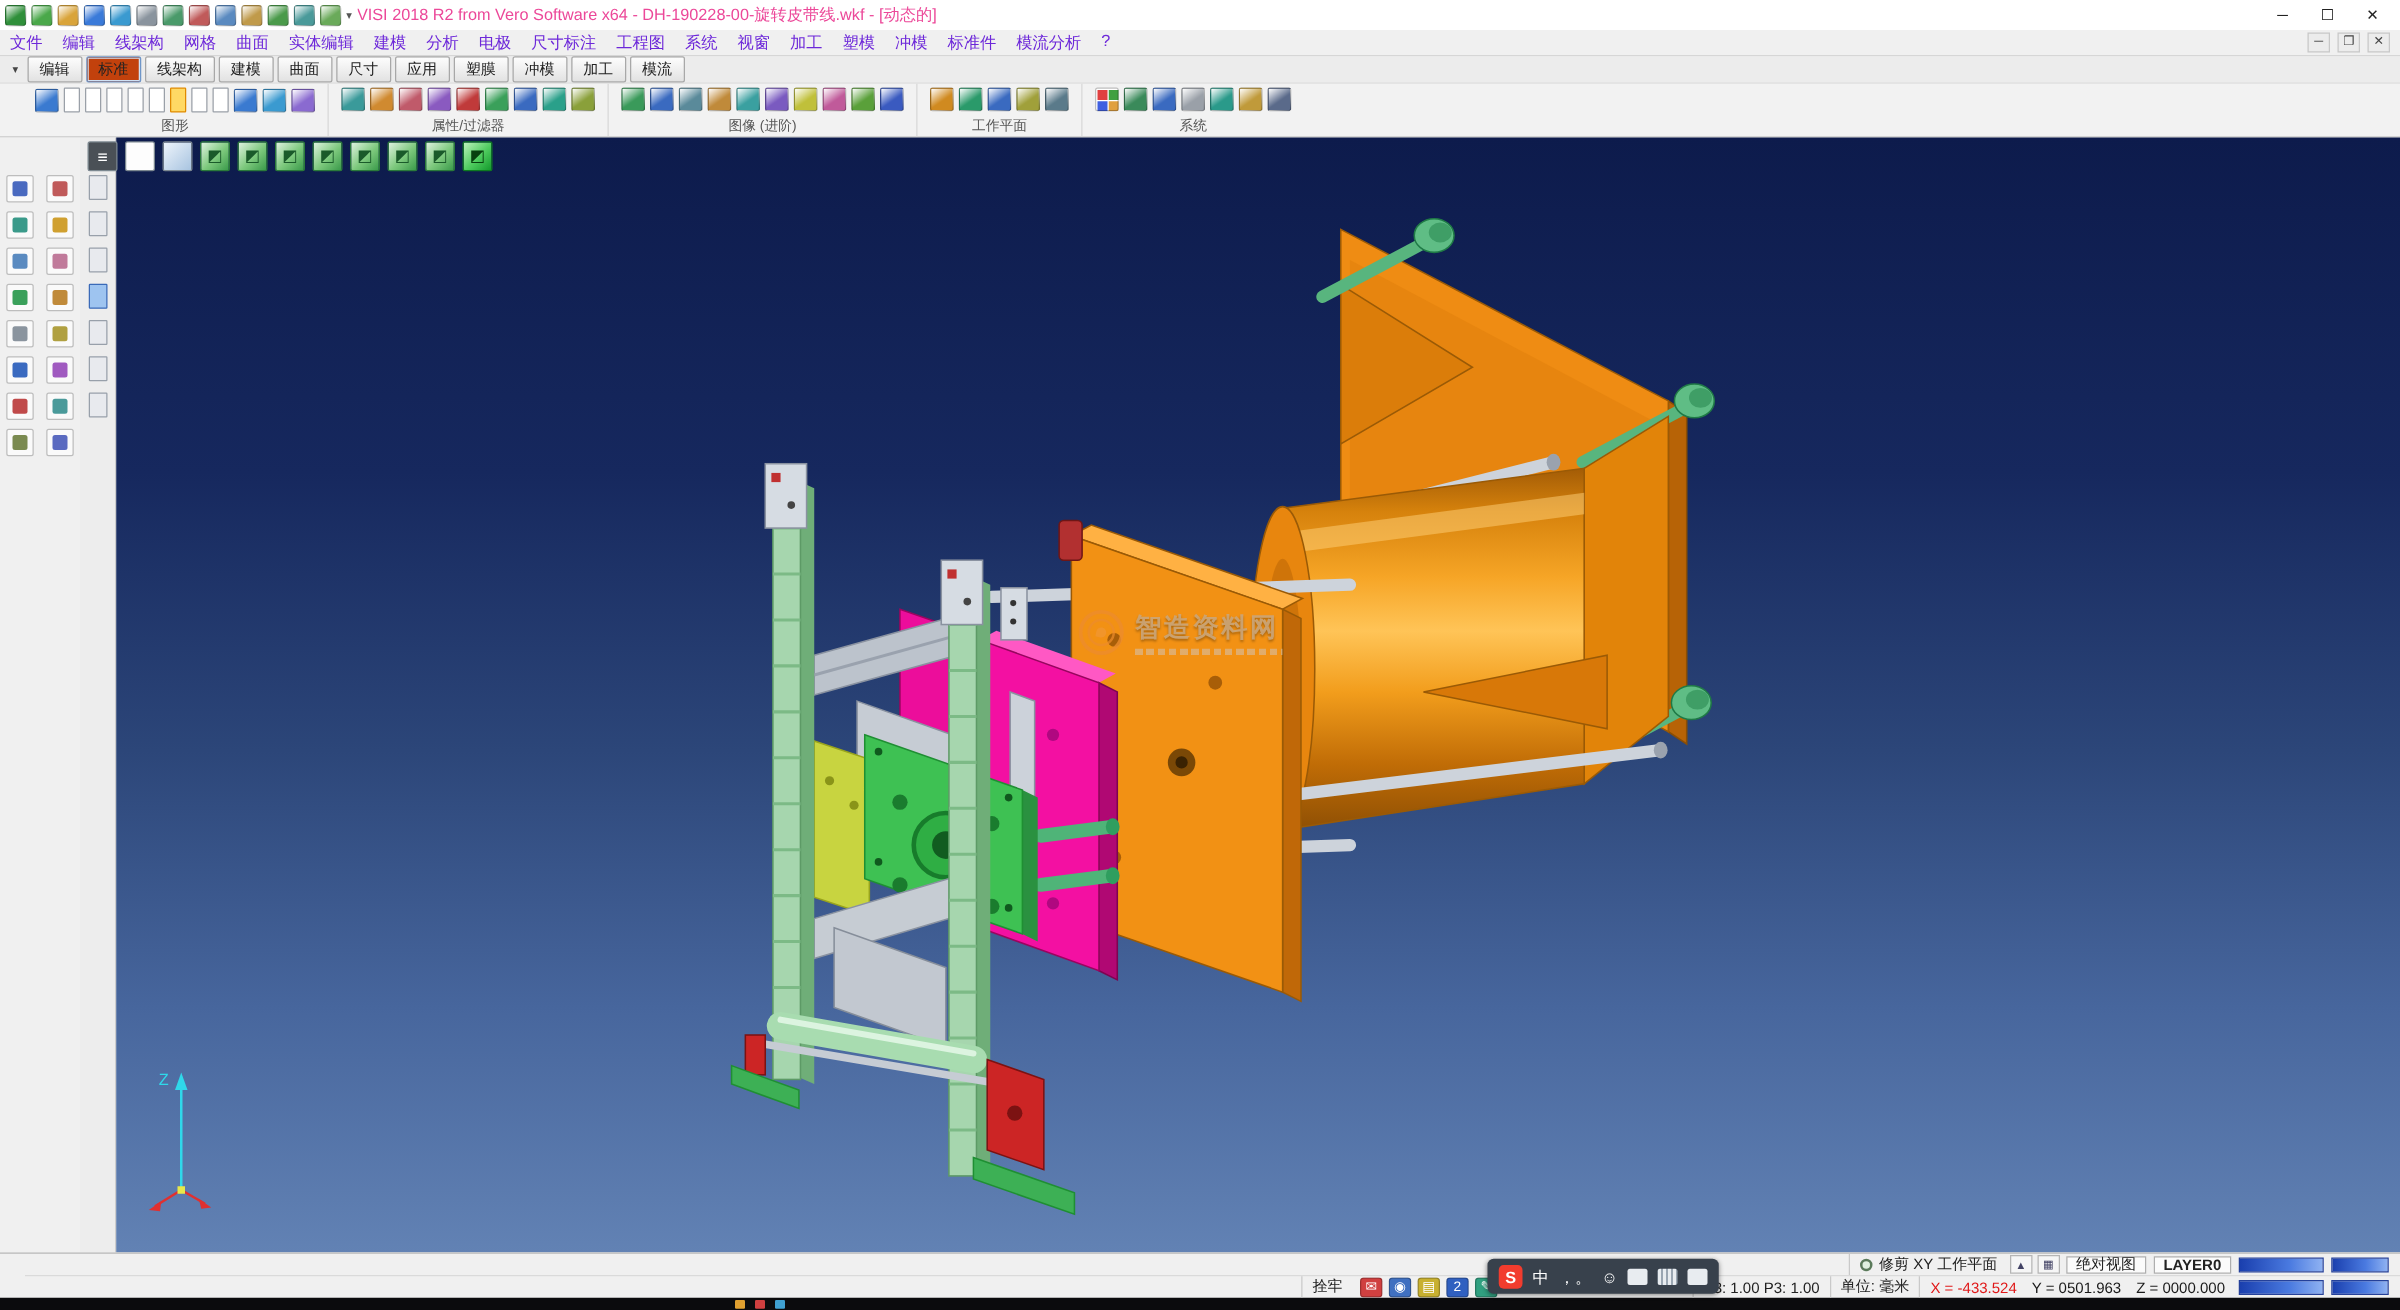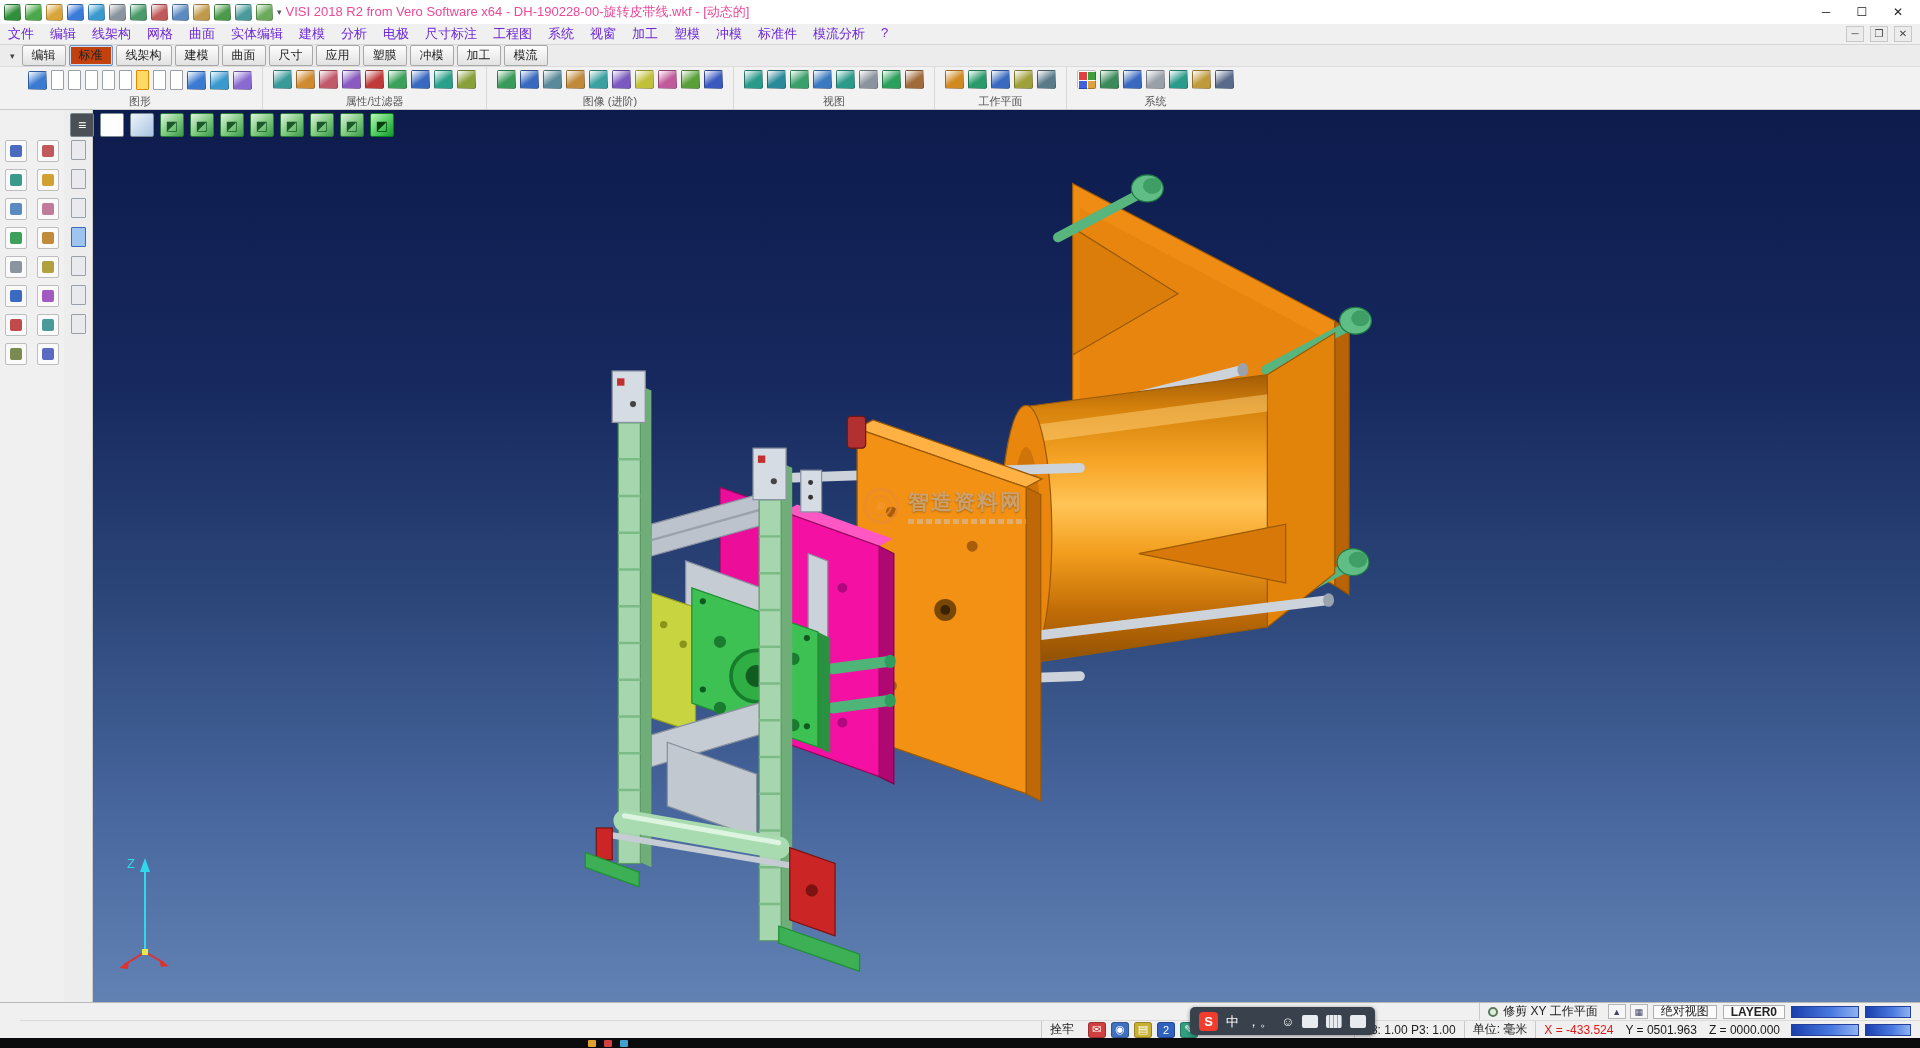--- a/index.html
+++ b/index.html
@@ -218,33 +218,20 @@
           <div class="ticon" style="background: linear-gradient(145deg, rgb(255, 255, 255) 0%, rgb(122, 90, 192) 55%, rgb(122, 90, 192) 100%);"></div>
           <div class="ticon" style="background: linear-gradient(145deg, rgb(255, 255, 255) 0%, rgb(192, 192, 58) 55%, rgb(192, 192, 58) 100%);"></div>
           <div class="ticon" style="background: linear-gradient(145deg, rgb(255, 255, 255) 0%, rgb(192, 90, 154) 55%, rgb(192, 90, 154) 100%);"></div>
           <div class="ticon" style="background: linear-gradient(145deg, rgb(255, 255, 255) 0%, rgb(90, 160, 58) 55%, rgb(90, 160, 58) 100%);"></div>
           <div class="ticon" style="background: linear-gradient(145deg, rgb(255, 255, 255) 0%, rgb(58, 90, 192) 55%, rgb(58, 90, 192) 100%);"></div>
         </div>
         <div class="tlabel">图像 (进阶)</div>
       </div>
       <div class="tgroup">
         <div class="ticons">
-          <div class="ticon" style="background: linear-gradient(145deg, rgb(255, 255, 255) 0%, rgb(42, 154, 138) 55%, rgb(42, 154, 138) 100%);"></div>
-          <div class="ticon" style="background: linear-gradient(145deg, rgb(255, 255, 255) 0%, rgb(42, 138, 154) 55%, rgb(42, 138, 154) 100%);"></div>
-          <div class="ticon" style="background: linear-gradient(145deg, rgb(255, 255, 255) 0%, rgb(58, 160, 106) 55%, rgb(58, 160, 106) 100%);"></div>
-          <div class="ticon" style="background: linear-gradient(145deg, rgb(255, 255, 255) 0%, rgb(58, 122, 192) 55%, rgb(58, 122, 192) 100%);"></div>
-          <div class="ticon" style="background: linear-gradient(145deg, rgb(255, 255, 255) 0%, rgb(42, 154, 138) 55%, rgb(42, 154, 138) 100%);"></div>
-          <div class="ticon" style="background: linear-gradient(145deg, rgb(255, 255, 255) 0%, rgb(138, 147, 158) 55%, rgb(138, 147, 158) 100%);"></div>
-          <div class="ticon" style="background: linear-gradient(145deg, rgb(255, 255, 255) 0%, rgb(42, 160, 90) 55%, rgb(42, 160, 90) 100%);"></div>
-          <div class="ticon" style="background: linear-gradient(145deg, rgb(255, 255, 255) 0%, rgb(160, 106, 58) 55%, rgb(160, 106, 58) 100%);"></div>
-        </div>
-        <div class="tlabel">视图</div>
-      </div>
-      <div class="tgroup">
-        <div class="ticons">
           <div class="ticon" style="background: linear-gradient(145deg, rgb(255, 255, 255) 0%, rgb(208, 138, 32) 55%, rgb(208, 138, 32) 100%);"></div>
           <div class="ticon" style="background: linear-gradient(145deg, rgb(255, 255, 255) 0%, rgb(42, 154, 106) 55%, rgb(42, 154, 106) 100%);"></div>
           <div class="ticon" style="background: linear-gradient(145deg, rgb(255, 255, 255) 0%, rgb(58, 106, 192) 55%, rgb(58, 106, 192) 100%);"></div>
           <div class="ticon" style="background: linear-gradient(145deg, rgb(255, 255, 255) 0%, rgb(160, 160, 58) 55%, rgb(160, 160, 58) 100%);"></div>
           <div class="ticon" style="background: linear-gradient(145deg, rgb(255, 255, 255) 0%, rgb(90, 122, 138) 55%, rgb(90, 122, 138) 100%);"></div>
         </div>
         <div class="tlabel">工作平面</div>
       </div>
       <div class="tgroup">
         <div class="ticons">

